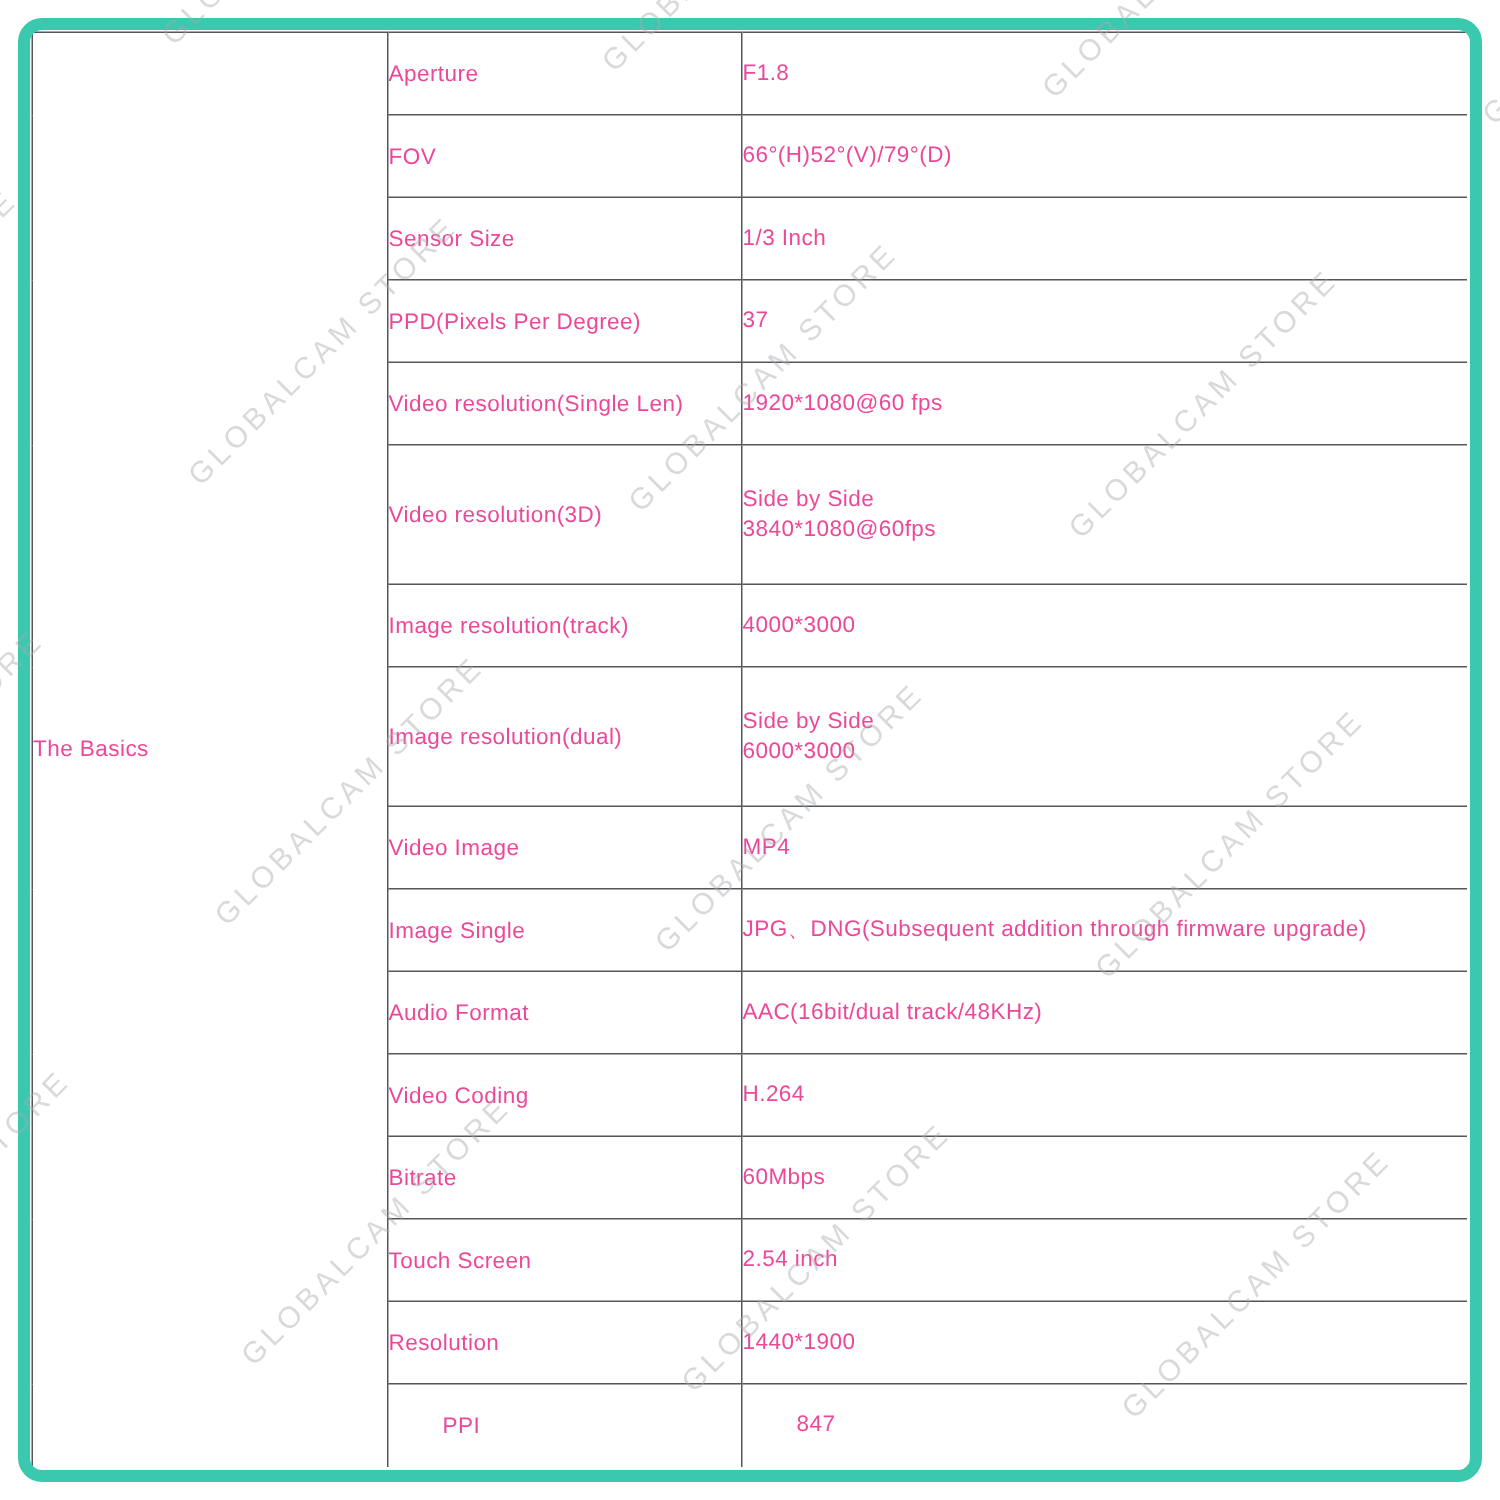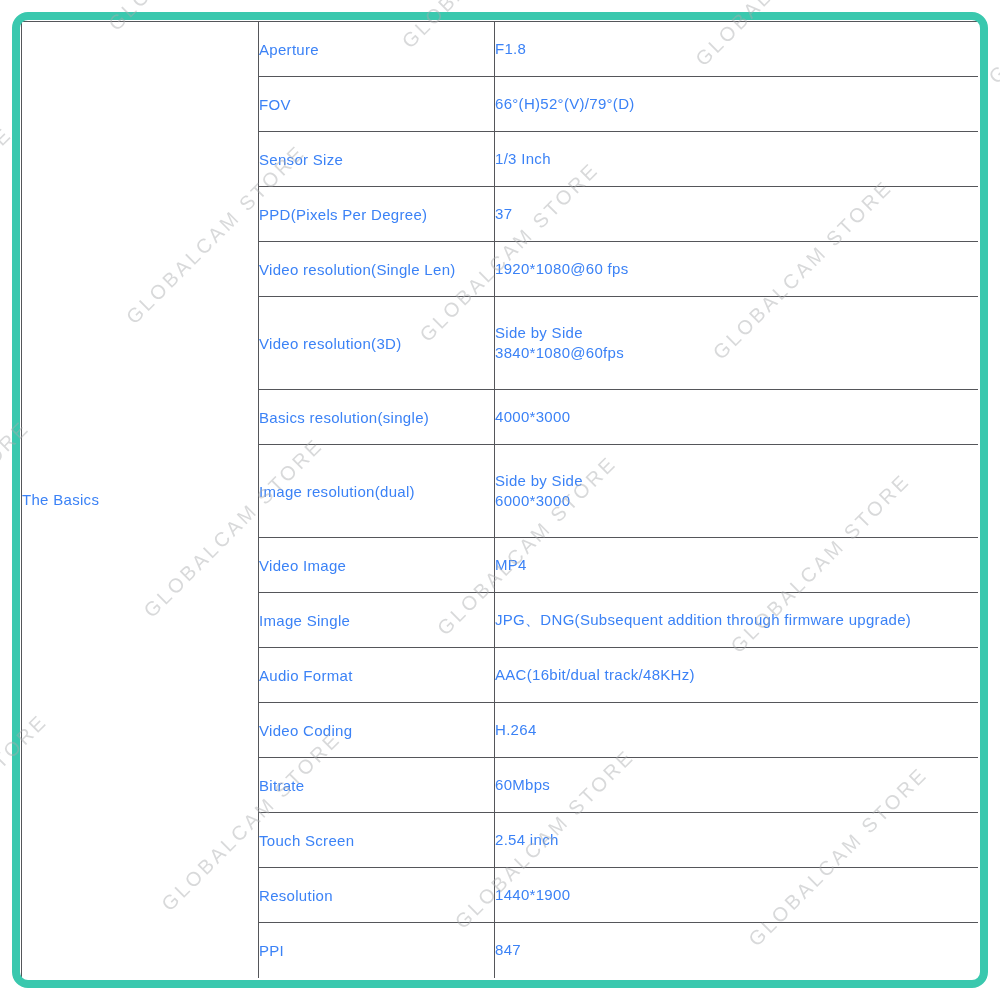--- a/index.html
+++ b/index.html
@@ -37,28 +37,28 @@
     table-layout:fixed;
     width:957px;
     border-top:1.5px solid #55565a;
     border-left:1.5px solid #55565a;
   }
   table.spec td {
     border-right:1.5px solid #55565a;
     border-bottom:1.5px solid #55565a;
     font-size:15px;
     letter-spacing:0.3px;
-    color:#3b82f6;
+    color:#ec4899;
     vertical-align:middle;
     padding:0;
     overflow:hidden;
   }
   table.spec tr { height:55px; }
   table.spec tr.tall { height:93px; }
-  table.spec tr:last-child td { border-bottom:none; }
+  table.spec tr:last-child td { border-bottom:none;padding-left:36px; }
   table.spec td:last-child { border-right:none; }
   td.cat {
     border-bottom:none !important;
     padding-left:3px;
   }
   td.c-label { padding-left:11px; }
   td.c-value { padding-left:13px; }
   .vline { line-height:20px; }
   .vline + .vline { }
   
@@ -127,21 +127,21 @@
             </td>
           </tr>
           <tr class="tall">
             <td class="c-label"><span>Video resolution(3D)</span></td>
             <td class="c-value">
               <div class="vline">Side by Side</div>
               <div class="vline">3840*1080@60fps</div>
             </td>
           </tr>
           <tr>
-            <td class="c-label"><span>Basics resolution(single)</span></td>
+            <td class="c-label"><span>Image resolution(track)</span></td>
             <td class="c-value">
               <div class="vline">4000*3000</div>
             </td>
           </tr>
           <tr class="tall">
             <td class="c-label"><span>Image resolution(dual)</span></td>
             <td class="c-value">
               <div class="vline">Side by Side</div>
               <div class="vline">6000*3000</div>
             </td>

